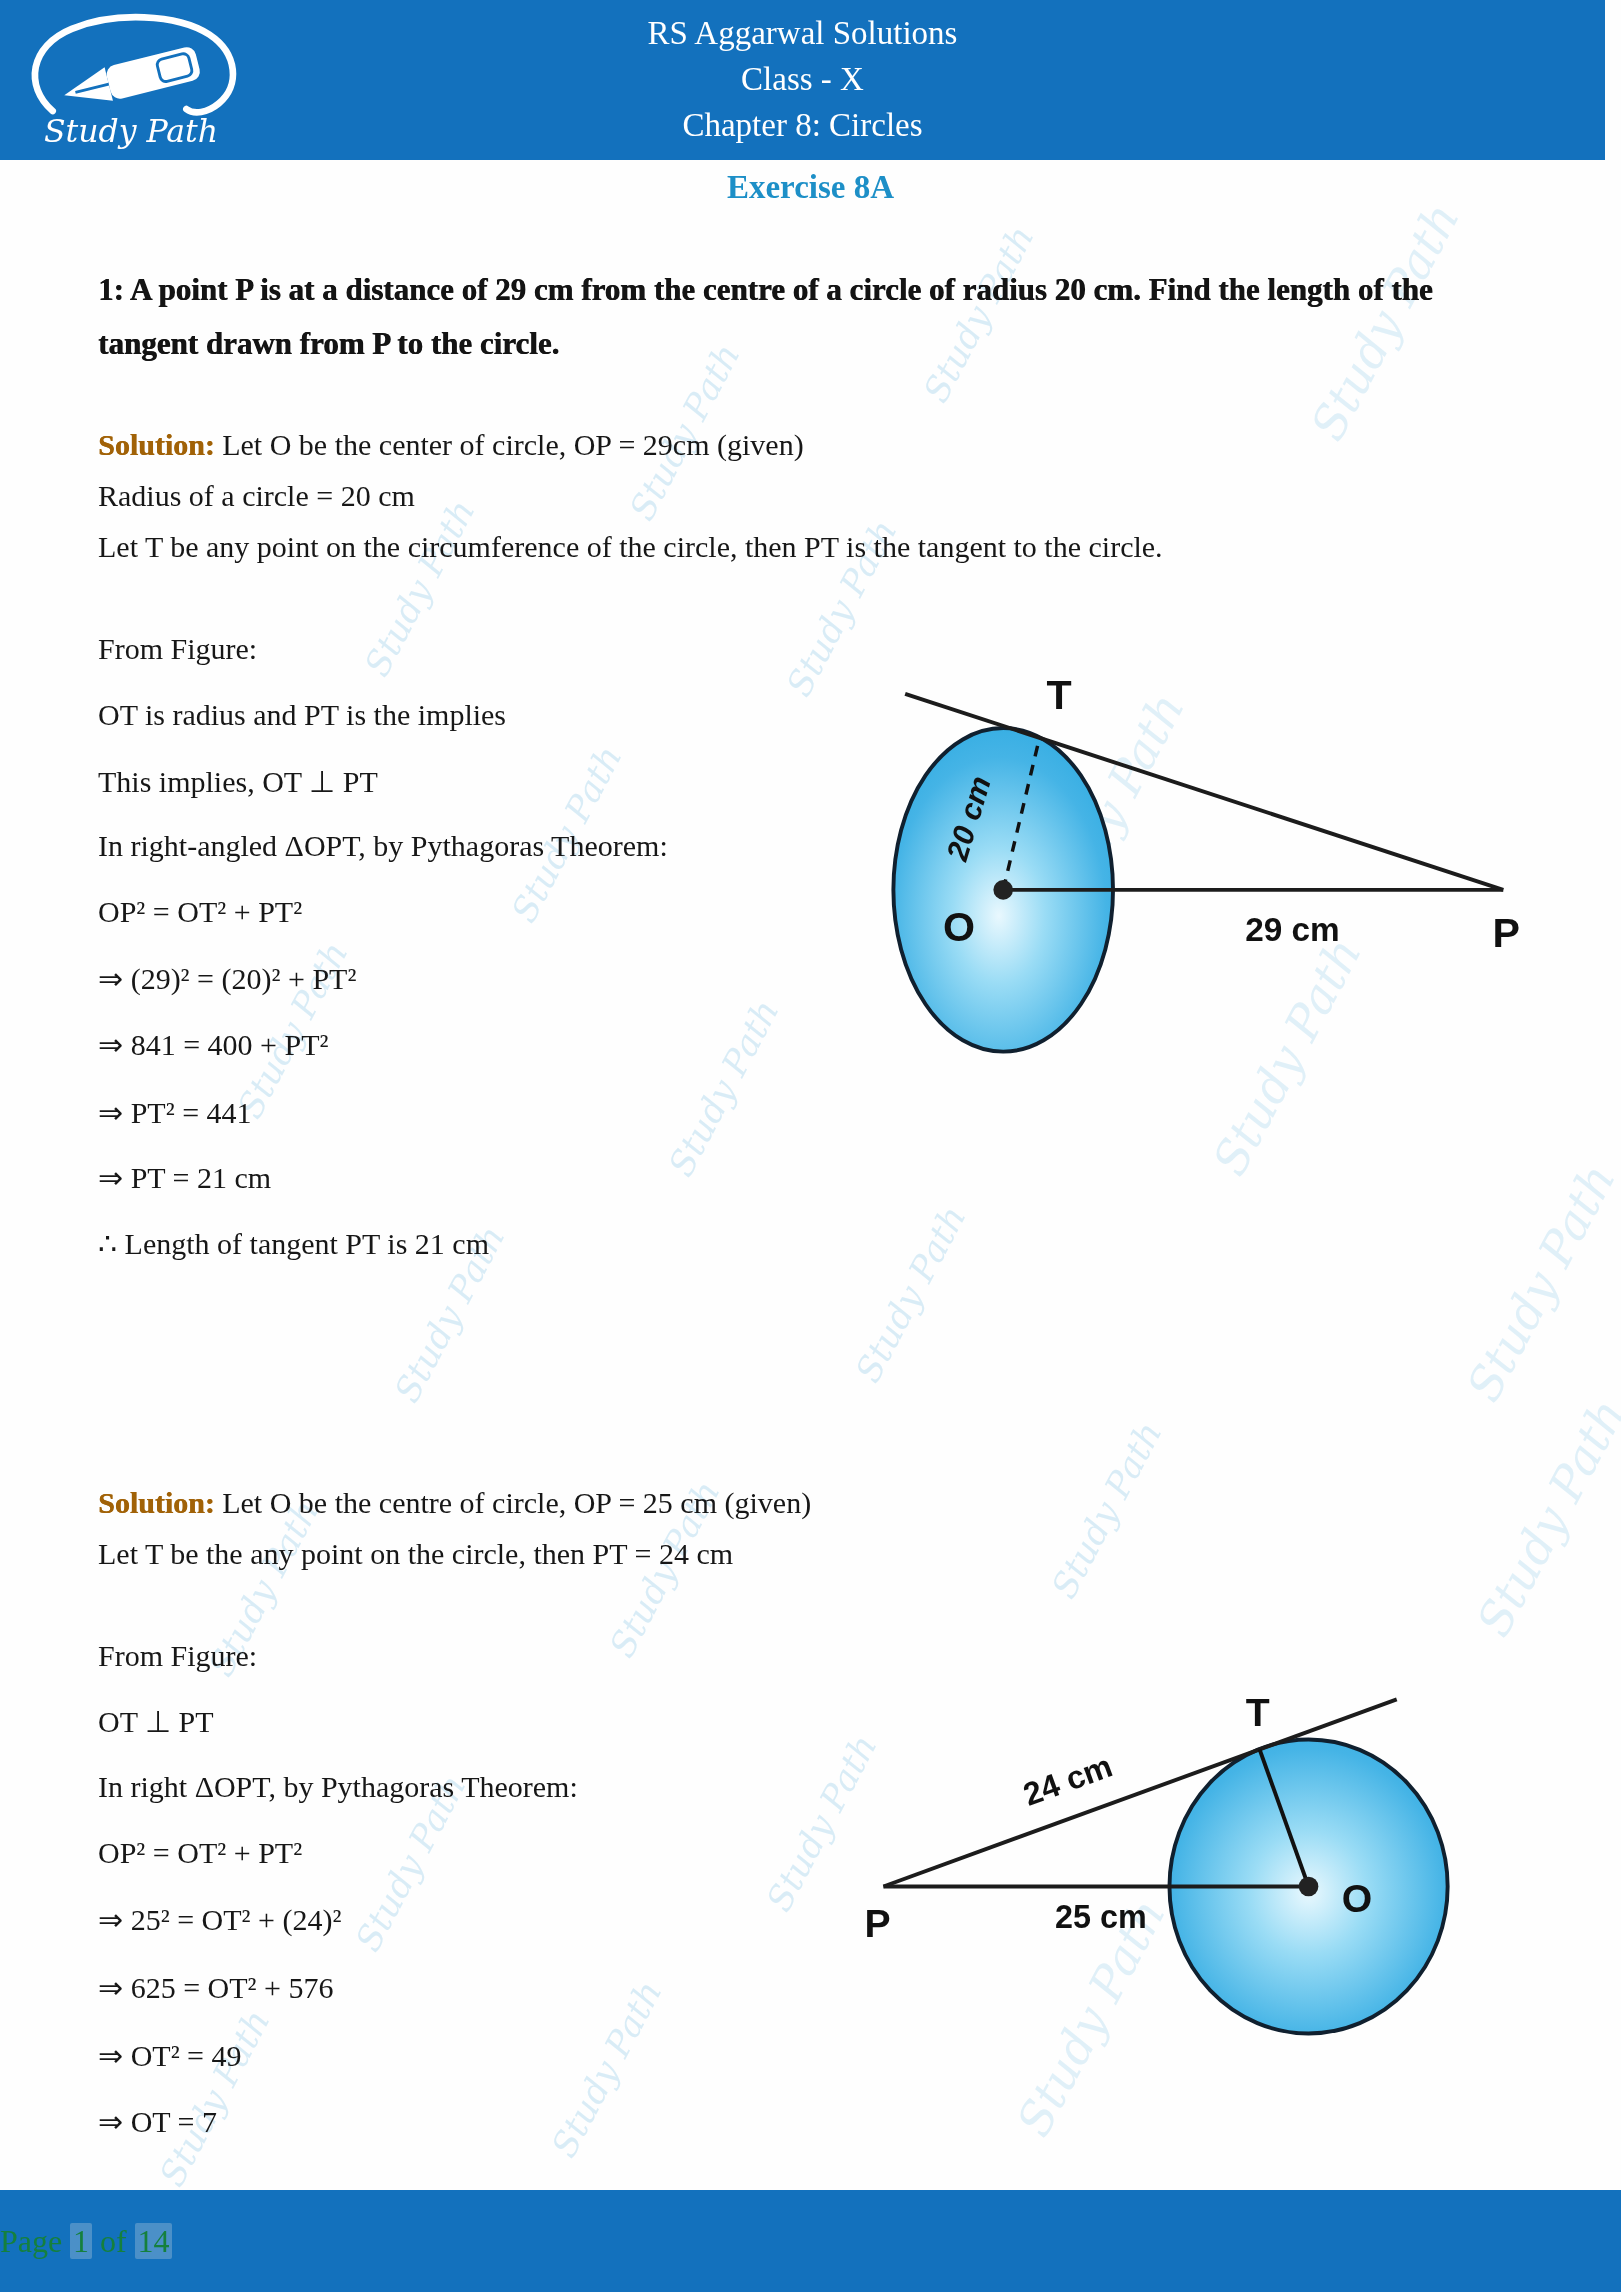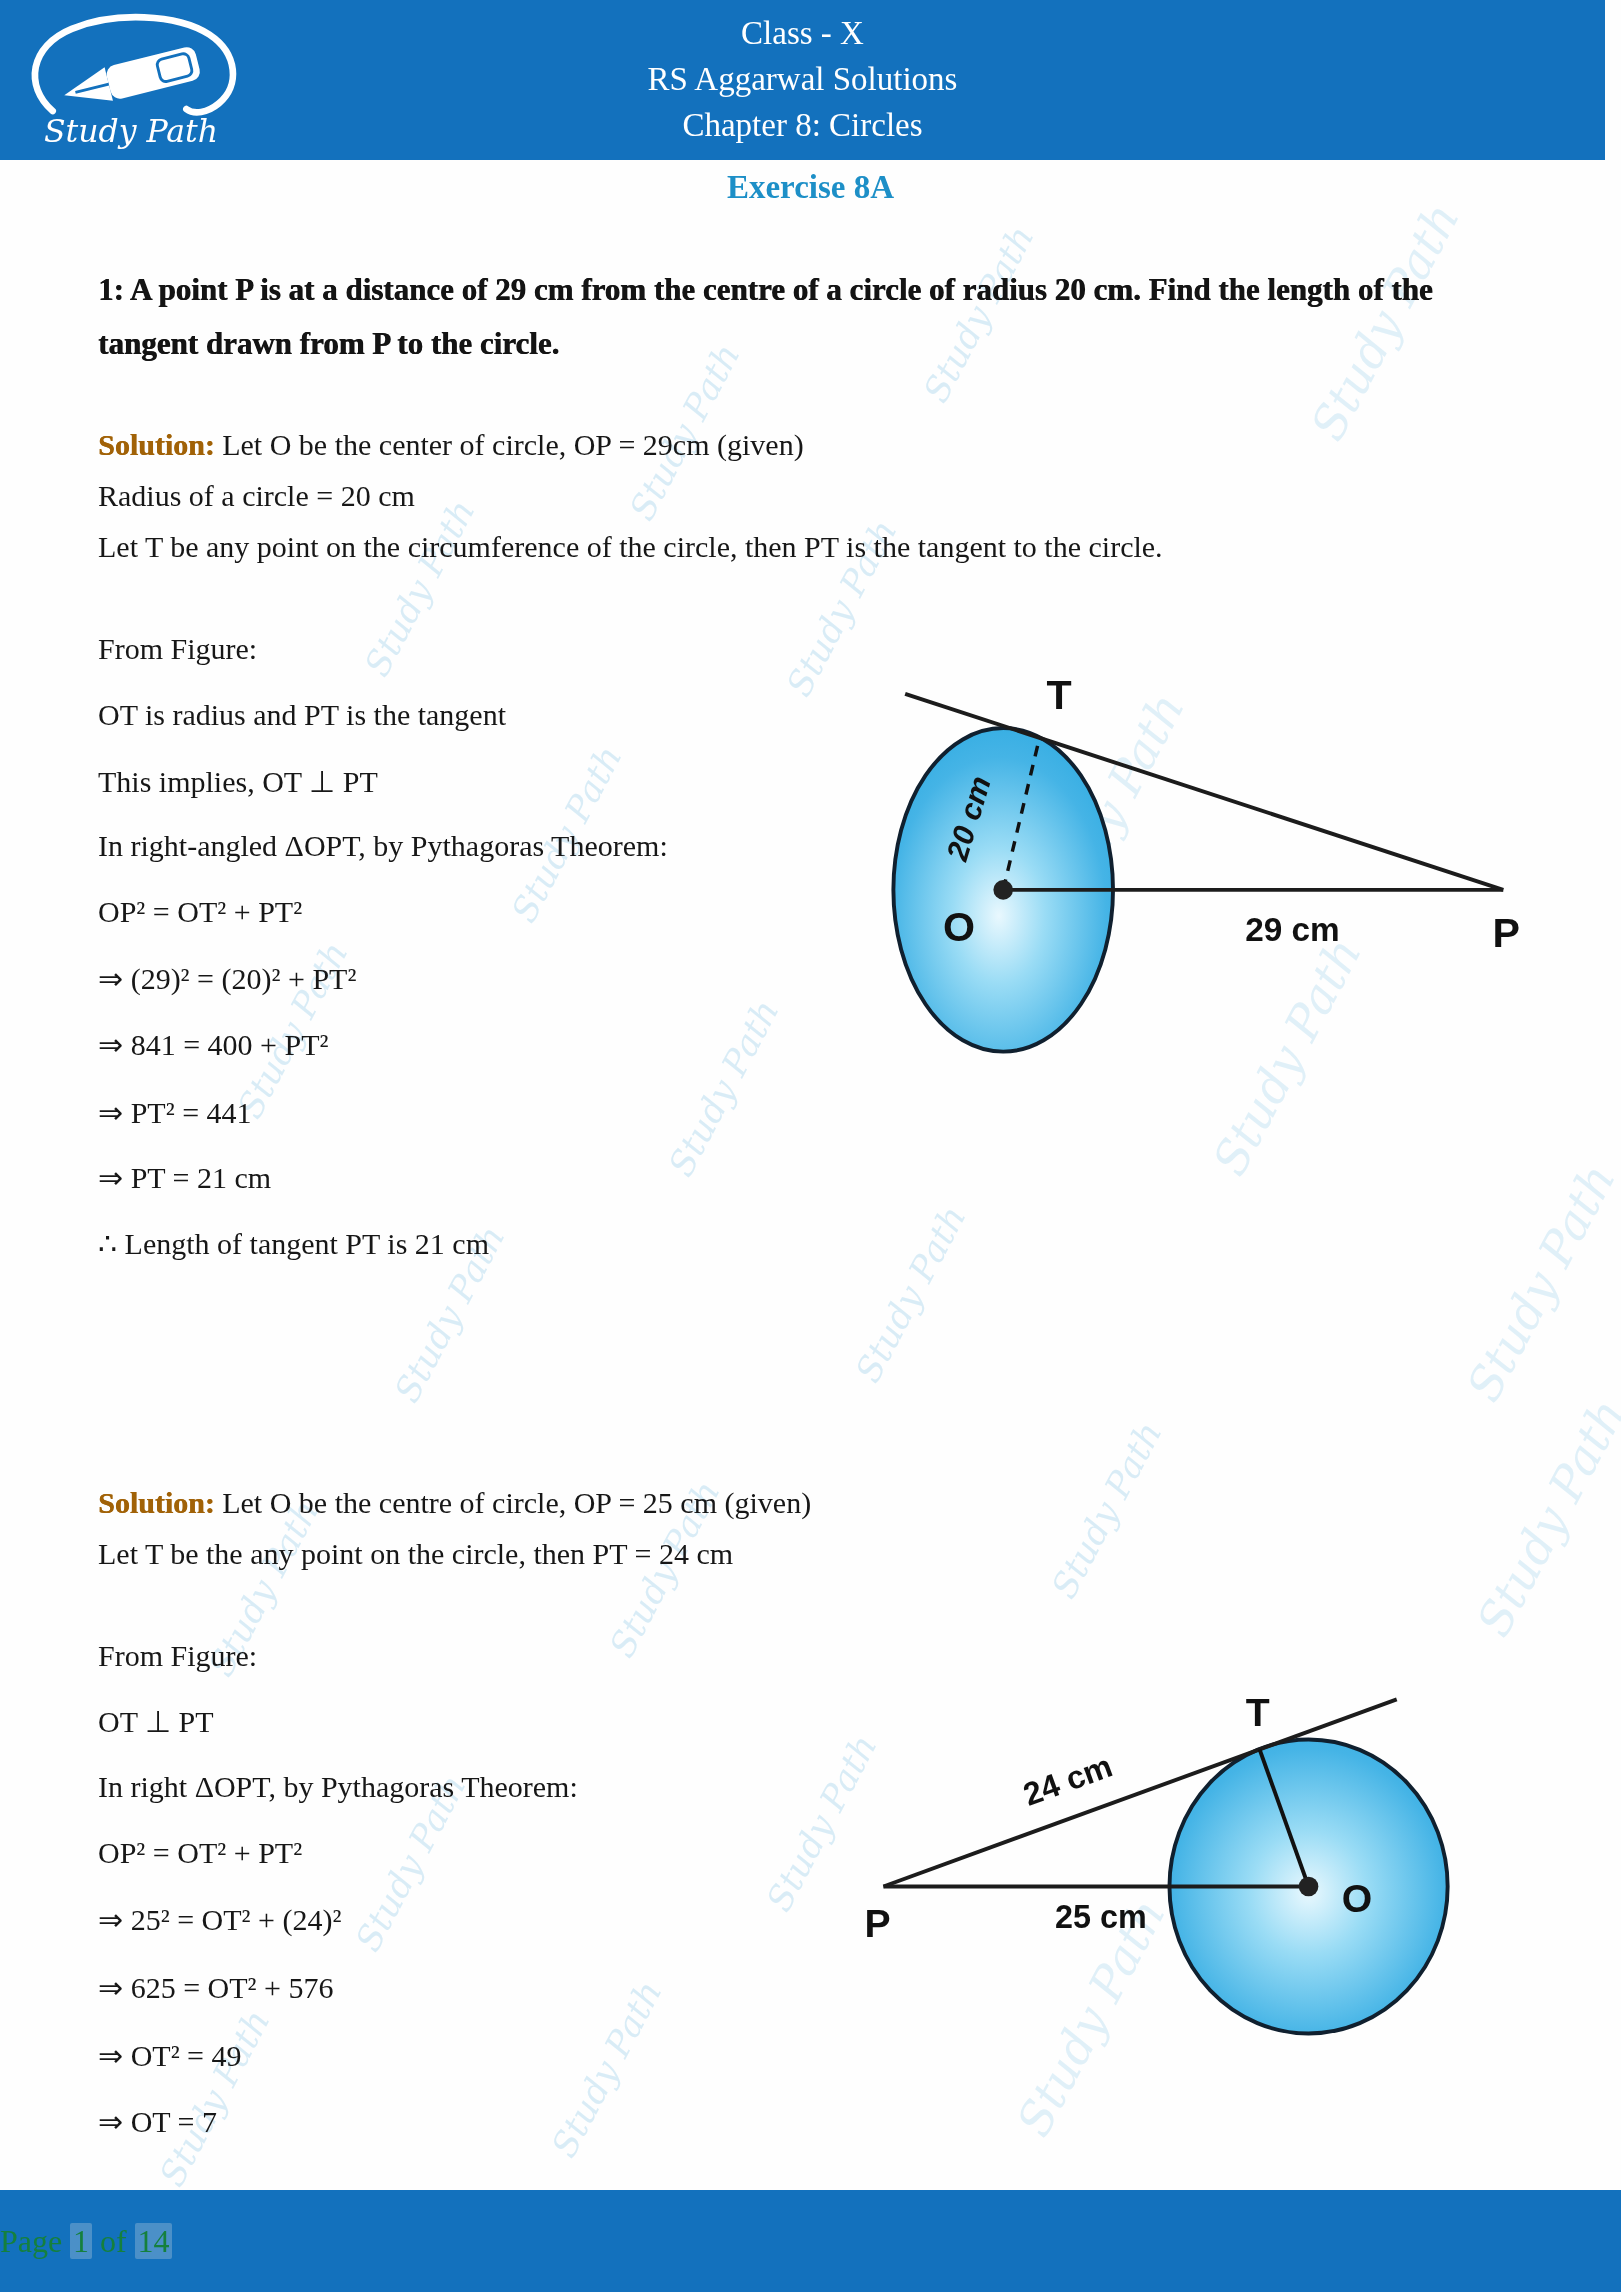--- a/index.html
+++ b/index.html
@@ -68,38 +68,38 @@
         <g transform="rotate(-14 120 78)">
           <rect x="96" y="60" width="96" height="36" rx="10" fill="#ffffff"></rect>
           <polygon points="96,60 48,78 96,96" fill="#ffffff"></polygon>
           <line x1="60" y1="78" x2="96" y2="78" stroke="#1371bd" stroke-width="3"></line>
           <rect x="150" y="66" width="34" height="24" rx="6" fill="none" stroke="#1371bd" stroke-width="3"></rect>
         </g>
       </g>
       <text x="120" y="144" text-anchor="middle" font-family="DejaVu Serif, serif" font-style="italic" font-size="33" fill="#ffffff">Study Path</text>
     </svg>
     <div class="header-titles">
+      <div>RS Aggarwal Solutions</div>
       <div>Class - X</div>
-      <div>RS Aggarwal Solutions</div>
       <div>Chapter 8: Circles</div>
     </div>
   </div>
 
   <div class="exercise-title">Exercise 8A</div>
 
   <div class="question" style="top:263px">1: A point P is at a distance of 29 cm from the centre of a circle of radius 20 cm. Find the length of the tangent drawn from P to the circle.</div>
 
   <div class="line" style="top:428px">
     <span class="sol-label">Solution:</span>
     <span>Let O be the center of circle, OP = 29cm (given)</span>
   </div>
   <div class="line" style="top:479px">Radius of a circle = 20 cm</div>
   <div class="line" style="top:530px">Let T be any point on the circumference of the circle, then PT is the tangent to the circle.</div>
   <div class="line" style="top:632px">From Figure:</div>
-  <div class="line" style="top:698px">OT is radius and PT is the tangent</div>
+  <div class="line" style="top:698px">OT is radius and PT is the implies</div>
   <div class="line" style="top:764px">This implies, OT ⊥ PT</div>
   <div class="line" style="top:829px">In right-angled ΔOPT, by Pythagoras Theorem:</div>
   <div class="line" style="top:895px">OP² = OT² + PT²</div>
   <div class="line" style="top:961px">⇒ (29)² = (20)² + PT²</div>
   <div class="line" style="top:1027px">⇒ 841 = 400 + PT²</div>
   <div class="line" style="top:1095px">⇒ PT² = 441</div>
   <div class="line" style="top:1160px">⇒ PT = 21 cm</div>
   <div class="line" style="top:1226px">∴ Length of tangent PT is 21 cm</div>
 
   <svg class="fig" style="left:812px;top:625px" width="755" height="466" viewBox="0 0 770 475">

